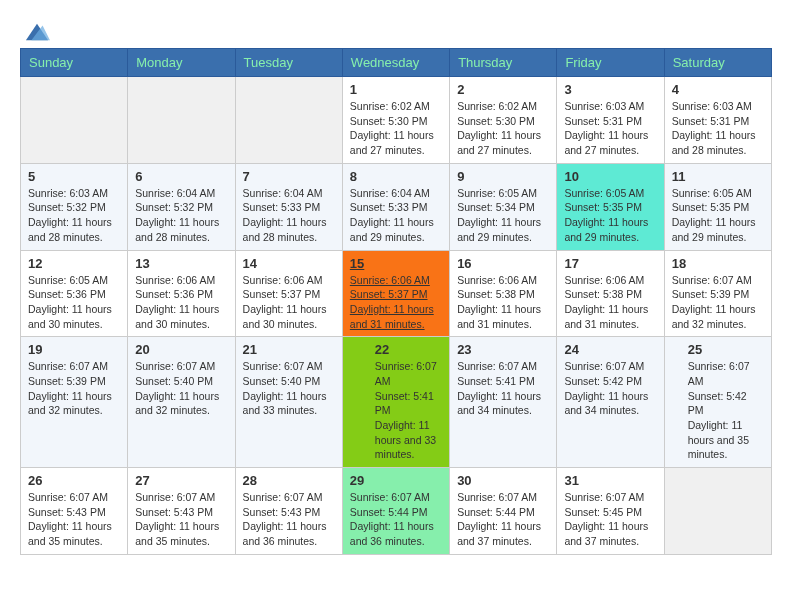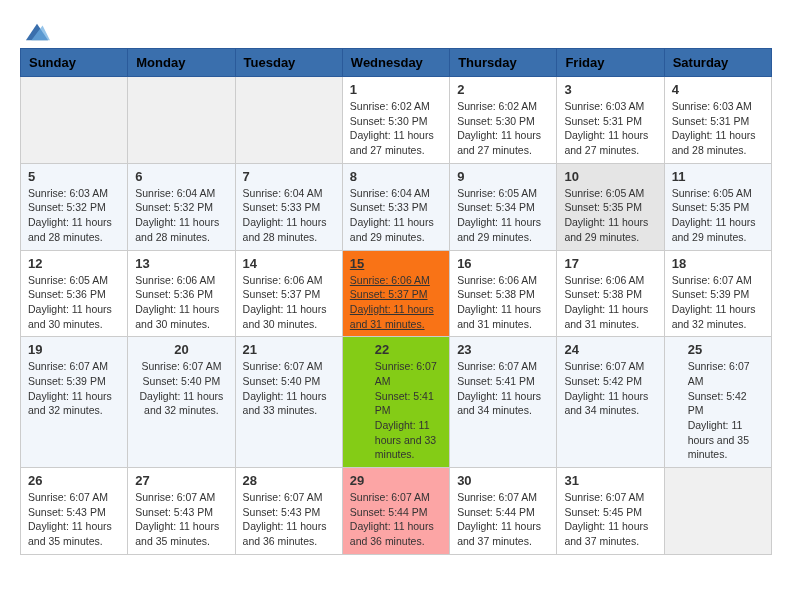--- a/index.html
+++ b/index.html
@@ -33,23 +33,23 @@
       font-size: 15px;
       color: #555;
     }
     .calendar-table {
       width: 100%;
       border-collapse: collapse;
       border: 1px solid #ccc;
     }
     .calendar-table th {
       background-color: #3a6fad;
-      color: #000000;
+      color: #86efac;
       font-size: 13px;
-      font-weight: bold;
+      font-weight: normal;
       padding: 6px 8px;
       text-align: left;
       border: 1px solid #2a5a9a;
     }
     .calendar-table td {
       vertical-align: top;
       padding: 5px 7px;
       border: 1px solid #ccc;
       font-size: 11px;
       color: #333;
@@ -155,21 +155,21 @@
           <div class="day-info">Sunrise: 6:04 AM<br>Sunset: 5:33 PM<br>Daylight: 11 hours and 28 minutes.</div>
         </td>
         <td style="background: rgb(242, 246, 251);">
           <span class="day-num">8</span>
           <div class="day-info">Sunrise: 6:04 AM<br>Sunset: 5:33 PM<br>Daylight: 11 hours and 29 minutes.</div>
         </td>
         <td style="background: rgb(242, 246, 251);">
           <span class="day-num">9</span>
           <div class="day-info">Sunrise: 6:05 AM<br>Sunset: 5:34 PM<br>Daylight: 11 hours and 29 minutes.</div>
         </td>
-        <td style="background: #e5e5e5;">
+        <td style="background: #5eead4;">
           <span class="day-num">10</span>
           <div class="day-info">Sunrise: 6:05 AM<br>Sunset: 5:35 PM<br>Daylight: 11 hours and 29 minutes.</div>
         </td>
         <td style="background: rgb(242, 246, 251);">
           <span class="day-num">11</span>
           <div class="day-info">Sunrise: 6:05 AM<br>Sunset: 5:35 PM<br>Daylight: 11 hours and 29 minutes.</div>
         </td>
       </tr>
       <tr>
         <td style="background: rgb(255, 255, 255);">
@@ -199,21 +199,21 @@
         <td style="background: rgb(255, 255, 255);">
           <span class="day-num">18</span>
           <div class="day-info">Sunrise: 6:07 AM<br>Sunset: 5:39 PM<br>Daylight: 11 hours and 32 minutes.</div>
         </td>
       </tr>
       <tr>
         <td style="background: rgb(242, 246, 251);">
           <span class="day-num">19</span>
           <div class="day-info">Sunrise: 6:07 AM<br>Sunset: 5:39 PM<br>Daylight: 11 hours and 32 minutes.</div>
         </td>
-        <td style="background: rgb(242, 246, 251); text-align: center;">
+        <td style="background: rgb(242, 246, 251);">
           <span class="day-num">20</span>
           <div class="day-info">Sunrise: 6:07 AM<br>Sunset: 5:40 PM<br>Daylight: 11 hours and 32 minutes.</div>
         </td>
         <td style="background: rgb(242, 246, 251);">
           <span class="day-num">21</span>
           <div class="day-info">Sunrise: 6:07 AM<br>Sunset: 5:40 PM<br>Daylight: 11 hours and 33 minutes.</div>
         </td>
         <td style="background: #84cc16; padding-left: 32px;">
           <span class="day-num">22</span>
           <div class="day-info">Sunrise: 6:07 AM<br>Sunset: 5:41 PM<br>Daylight: 11 hours and 33 minutes.</div>
@@ -237,21 +237,21 @@
           <div class="day-info">Sunrise: 6:07 AM<br>Sunset: 5:43 PM<br>Daylight: 11 hours and 35 minutes.</div>
         </td>
         <td style="background: rgb(255, 255, 255);">
           <span class="day-num">27</span>
           <div class="day-info">Sunrise: 6:07 AM<br>Sunset: 5:43 PM<br>Daylight: 11 hours and 35 minutes.</div>
         </td>
         <td style="background: rgb(255, 255, 255);">
           <span class="day-num">28</span>
           <div class="day-info">Sunrise: 6:07 AM<br>Sunset: 5:43 PM<br>Daylight: 11 hours and 36 minutes.</div>
         </td>
-        <td style="background: #fca5a5;">
+        <td style="background: #86efac;">
           <span class="day-num">29</span>
           <div class="day-info">Sunrise: 6:07 AM<br>Sunset: 5:44 PM<br>Daylight: 11 hours and 36 minutes.</div>
         </td>
         <td style="background: rgb(255, 255, 255);">
           <span class="day-num">30</span>
           <div class="day-info">Sunrise: 6:07 AM<br>Sunset: 5:44 PM<br>Daylight: 11 hours and 37 minutes.</div>
         </td>
         <td style="background: rgb(255, 255, 255);">
           <span class="day-num">31</span>
           <div class="day-info">Sunrise: 6:07 AM<br>Sunset: 5:45 PM<br>Daylight: 11 hours and 37 minutes.</div>

